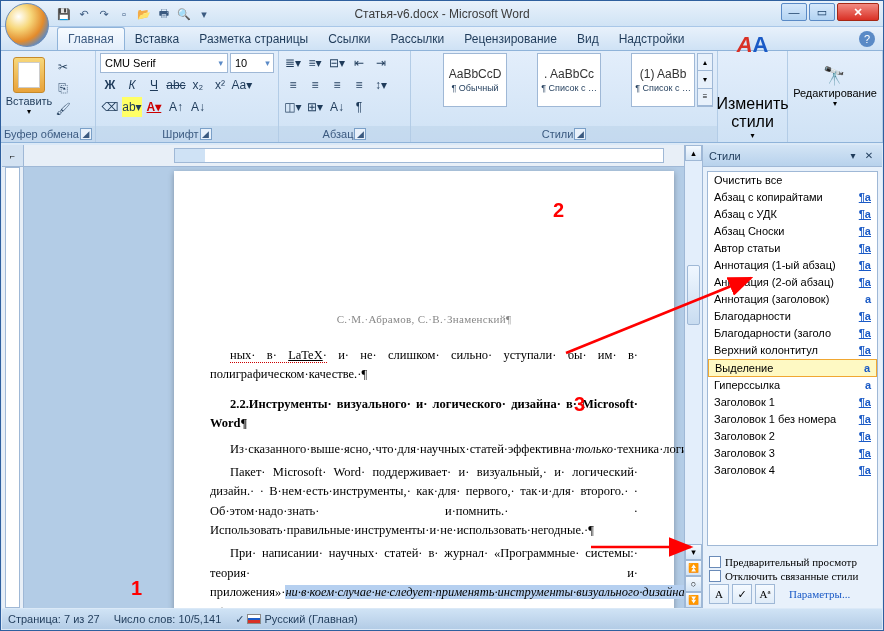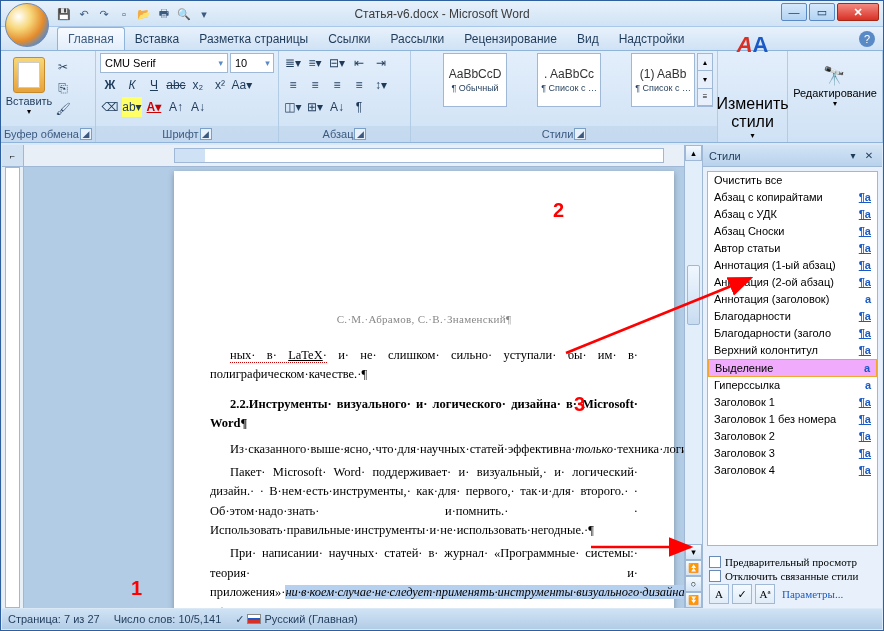--- a/index.html
+++ b/index.html
@@ -90,30 +90,30 @@
   .vscroll .arrow-btn { height:16px; background:linear-gradient(#f5faff,#d3e4f5); border:1px solid #9fb8d6; display:flex; align-items:center; justify-content:center; font-size:9px; cursor:pointer; }
   .vscroll .thumb { position:absolute; top:120px; left:2px; right:2px; height:60px; background:linear-gradient(#f0f7ff,#c8dcf0); border:1px solid #9fb8d6; border-radius:2px; cursor:pointer; }
   .vscroll .bottom-arrows { position:absolute; bottom:0; left:0; right:0; }
   
   .styles-pane { width:180px; background:#e8f1fb; border-left:1px solid #9fb8d6; display:flex; flex-direction:column; }
   .styles-pane-head { height:22px; background:linear-gradient(#d3e4f5,#b8d2ec); display:flex; align-items:center; padding:0 6px; font-size:11px; color:#1f3b5a; border-bottom:1px solid #9fb8d6; }
   .styles-pane-head .pane-controls { margin-left:auto; display:flex; gap:2px; }
   .pane-btn { width:14px; height:14px; display:flex; align-items:center; justify-content:center; font-size:10px; cursor:pointer; color:#1f3b5a; }
   .styles-list { flex:1; overflow:auto; background:#fff; border:1px solid #9fb8d6; margin:4px; }
   .style-row { display:flex; align-items:center; padding:2px 6px; font-size:11px; cursor:pointer; border-bottom:1px solid transparent; }
-  .style-row.selected { border:1px solid #f0a732; background:#f0abfc; }
+  .style-row.selected { border:1px solid #f0a732; background:#fef9c3; }
   .style-row .stname { flex:1; white-space:nowrap; overflow:hidden; text-overflow:ellipsis; }
   .style-row .stmark { width:14px; font-size:11px; color:#1a5ac6; font-weight:bold; text-align:right; }
   .style-row .stmark.para { text-decoration:underline; }
   .styles-footer { padding:4px 6px; font-size:11px;font-family:Liberation Serif, serif; }
   .chk { display:flex; align-items:center; gap:4px; margin:2px 0; cursor:pointer; }
   .chkbox { width:12px; height:12px; border:1px solid #6a8bb8; background:#fff; }
   .footer-btns { display:flex; align-items:center; gap:3px; margin-top:2px; }
   .fbtn { width:20px; height:20px; border:1px solid #9fb8d6; background:linear-gradient(#f5faff,#e0ecf8); cursor:pointer; display:flex; align-items:center; justify-content:center; font-size:11px; }
-  .params-link { color:#1a5ac6; cursor:pointer; margin-left:4px; }
+  .params-link { color:#1a5ac6; cursor:pointer; margin-left:11px; }
   
   .statusbar { position:absolute; bottom:1px; left:1px; right:1px; height:20px; background:linear-gradient(#d0e3f5,#b3cce6); display:flex; align-items:center; font-size:11px; color:#1f3b5a; padding:0 6px; gap:14px; }
   .status-seg { cursor:pointer; }
   .lang-btn { display:flex; align-items:center; gap:3px; }
   
   .annot { position:absolute; color:#ff0000; font-weight:bold; font-size:20px; z-index:50; pointer-events:none; }
   .arrow-svg { position:absolute; z-index:49; pointer-events:none; }
 </style>
 </head>
 <body>

